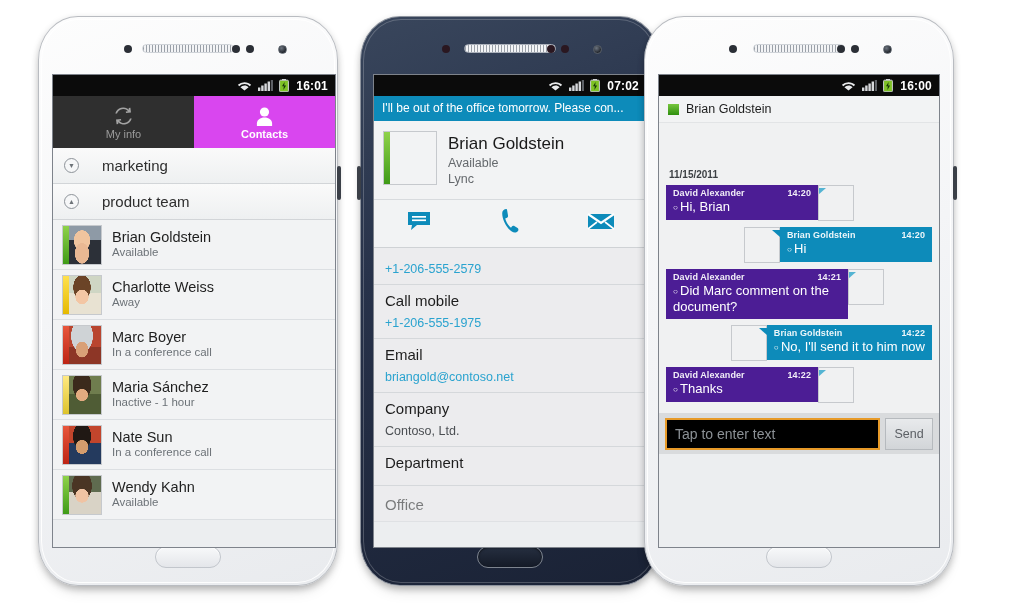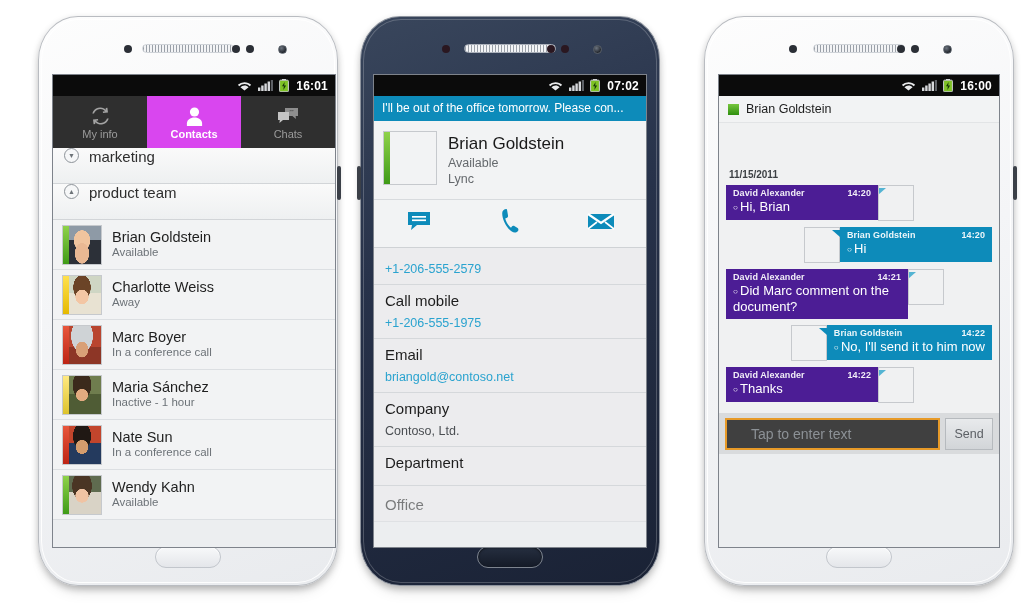--- a/index.html
+++ b/index.html
@@ -84,21 +84,21 @@
   .clock { font-size:12px; letter-spacing:.2px; margin-left:1px; }
 
   
   .tabbar { height:52px; display:flex; background:#2f2f2f; }
   .tab { flex:1; display:flex; flex-direction:column; align-items:center;
          justify-content:center; gap:2px; color:#9b9b9b; font-size:11px; }
   .tab.sel { background:#d946ef; color:#fff; font-weight:bold; }
   .tab .gl { height:21px; display:flex; align-items:flex-end; }
 
   .grouprow {
-    height:36px; display:flex; align-items:flex-start; gap:10px; padding-left:11px;
+    height:36px; display:flex; align-items:center; gap:23px; padding-left:11px;
     background:linear-gradient(#fafafa,#eef0f1);
     border-bottom:1px solid #d2d5d8;
     font-size:15px; color:#2e2e2e;
   }
   .chev {
     width:15px;height:15px;border-radius:50%;border:1px solid #8d9399;
     display:flex;align-items:center;justify-content:center;
     font-size:7px;color:#6d7378;background:#f6f7f8;
   }
   .contact {
@@ -168,22 +168,22 @@
   }
   .bub.out::after{
     content:""; position:absolute; left:-8px; top:3px; width:0;height:0;
     border-top:7px solid #0d8bba; border-left:8px solid transparent;
   }
   .mav { width:36px;height:36px; flex:0 0 36px; border:1px solid #c6c9cd;
          overflow:hidden; position:relative; }
   .composer { position:absolute; left:0; right:0; bottom:0; height:41px;
               background:#d9dbdd; display:flex; align-items:center;
               gap:5px; padding:4px 6px; }
-  .tapbox { flex:1; height:32px; background:#404040; border:2px solid #e79a28;
-            display:flex; align-items:center; padding-left:24px;
+  .tapbox { flex:1; height:32px; background:#000000; border:2px solid #e79a28;
+            display:flex; align-items:center; padding-left:8px;
             font-size:14px; color:#8c9196; }
   .sendbtn { width:48px;height:32px; background:linear-gradient(#e8eaec,#d2d5d8);
              border:1px solid #b6babe; display:flex; align-items:center;
              justify-content:center; font-size:12.5px; color:#5c6065; }
 
   
   .f-brian { background:
       radial-gradient(ellipse at 50% 72%,#e9b893 0 26%,transparent 27%),
       radial-gradient(ellipse at 50% 38%,#f0c49e 0 30%,transparent 31%),
       linear-gradient(#8e9aa6 0 38%,#2c3038 38% 100%); }
@@ -263,30 +263,20 @@
         </div>
         <div class="tab sel">
           <span class="gl">
             <svg width="21" height="20" viewBox="0 0 21 20">
               <circle cx="10.5" cy="6" r="4.6" fill="#ffffff"></circle>
               <path d="M10.5 11.5c4.3 0 7.6 2.6 7.6 5.9v2.6H2.9v-2.6c0-3.3 3.3-5.9 7.6-5.9z" fill="#ffffff"></path>
             </svg>
           </span>
           <span>Contacts</span>
         </div>
-        <div class="tab">
-          <span class="gl">
-            <svg width="22" height="20" viewBox="0 0 22 20">
-              <path d="M8 2h13v8h-2.4l.4 3-3.6-3H8z" fill="#8e8e8e"></path>
-              <text x="12.6" y="8.2" font-size="6" fill="#3a3a3a" font-family="Liberation Sans">””</text>
-              <path d="M1 6h11v8H6l-3.6 3 .4-3H1z" fill="#c4c4c4"></path>
-            </svg>
-          </span>
-          <span>Chats</span>
-        </div>
       </div>
 
       <div class="grouprow">
         <span class="chev">▼</span>
         <span>marketing</span>
       </div>
       <div class="grouprow">
         <span class="chev">▲</span>
         <span>product team</span>
       </div>
@@ -447,21 +437,21 @@
       </div>
       <div class="field" style="padding-bottom:14px;">
         <div class="f-lab">Department</div>
       </div>
       <div class="field last" style="padding-top:10px;">
         <div class="f-lab">Office</div>
       </div>
     </div>
   </div>
 
-  <div class="phone white" style="left:704px; top:16px; width:310px; height:570px;">
+  <div class="phone white" style="left:644px; top:16px; width:310px; height:570px;">
     <div class="body"></div>
     <div class="topdeco">
       <div class="speaker"></div>
       <div class="dot d1" style="left:85px"></div>
       <div class="dot d1" style="left:193px"></div>
       <div class="dot d1" style="left:207px"></div>
       <div class="dot cam" style="left:239px"></div>
     </div>
     <div class="sidekey r" style="top:150px"></div>
     <div class="home" style="bottom:18px;"></div>

